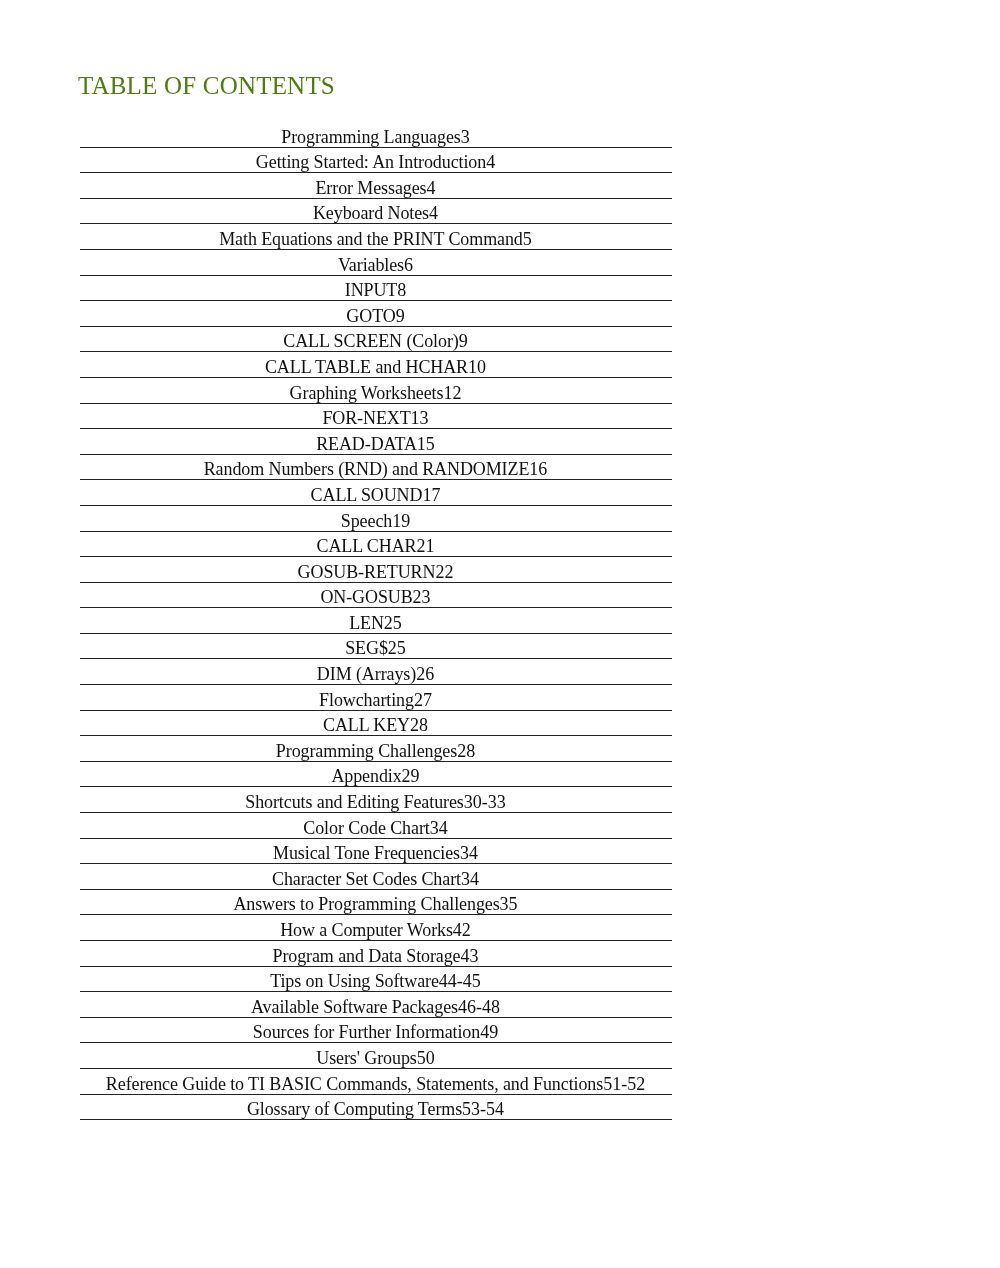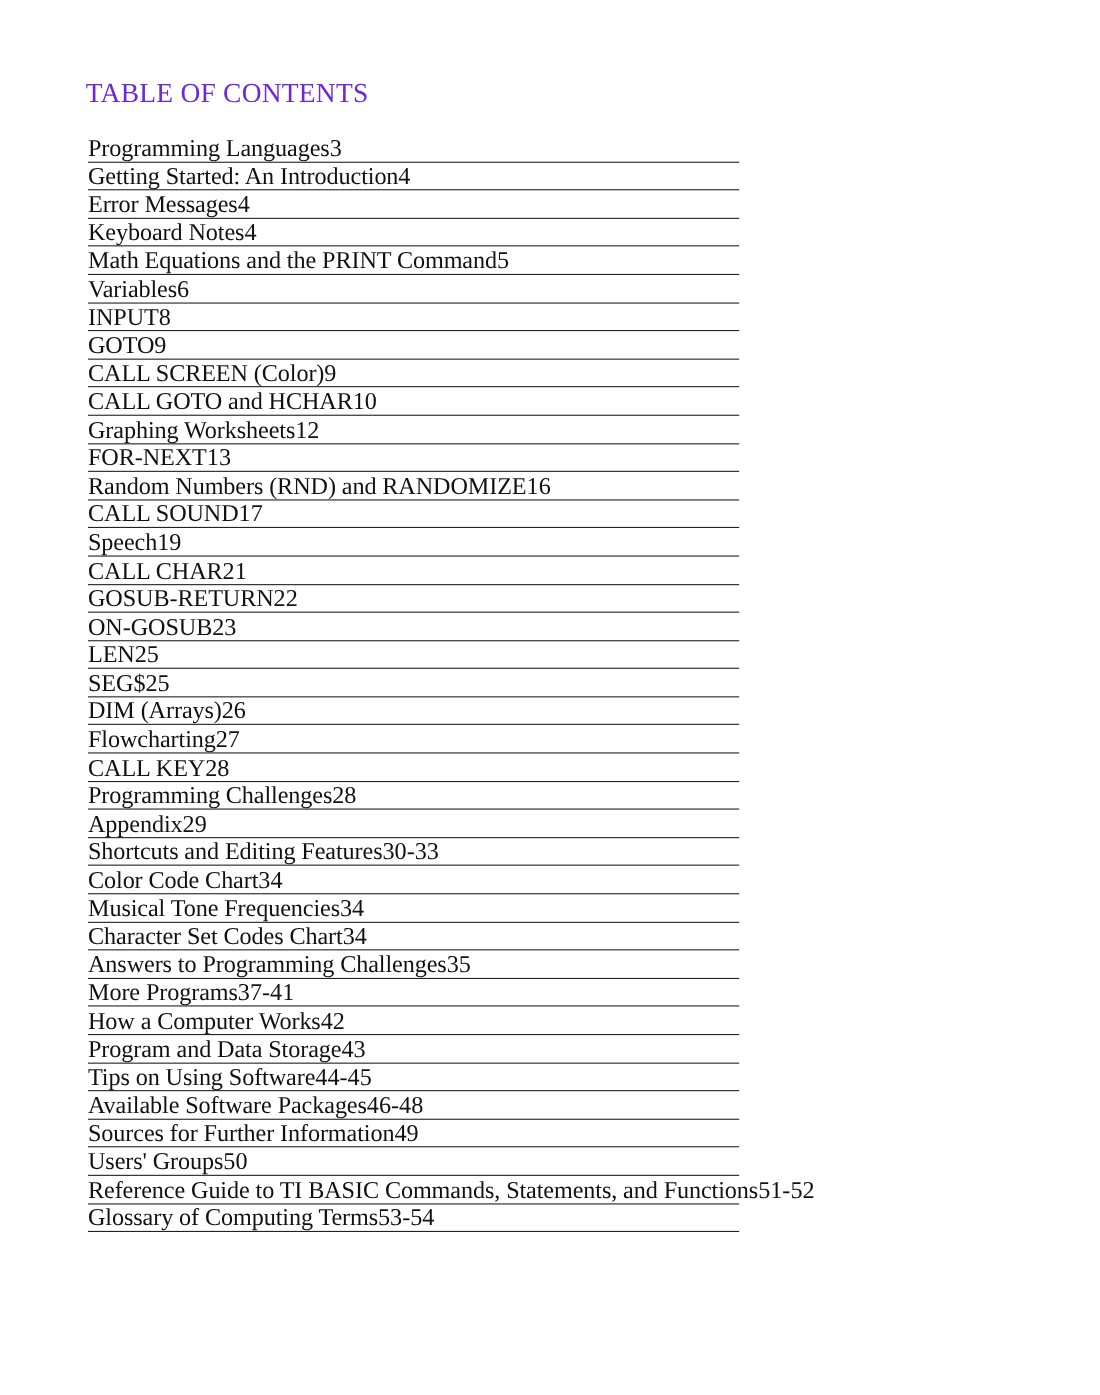--- a/index.html
+++ b/index.html
@@ -1,22 +1,22 @@
 <!DOCTYPE html>
 <html><head>
   <meta charset="utf-8">
   <style>
     html, body { margin: 0; padding: 0; background: #ffffff; }
     body { width: 1000px; height: 1268px; position: relative; overflow: hidden;
            font-family: "Liberation Serif", "DejaVu Serif", serif; color: #111; }
     .title { position: absolute; left: 78px; top: 72px; font-size: 25px; font-weight: normal;
-             letter-spacing: 0.2px; margin: 0; color: #6d28d9; }
+             letter-spacing: 0.2px; margin: 0; color: #4d7c0f; }
     .toc { position: absolute; left: 80px; top: 122px; width: 592px; margin: 0; padding: 0; list-style: none; }
-    .toc-row { display: flex; justify-content: flex-start; align-items: flex-end;
-               height: 23.6px; border-bottom: 1.2px solid #222; font-size: 22px; line-height: 1;
+    .toc-row { display: flex; justify-content: center; align-items: flex-end;
+               height: 23.6px; border-bottom: 1.2px solid #222; font-size: 18px; line-height: 1;
                padding: 0 1px 1px 0; box-sizing: content-box; }
     .toc-label { white-space: nowrap; letter-spacing: -0.1px; }
     .toc-page { white-space: nowrap; text-align: right; }
   </style>
 </head>
 <body>
 
 <h1 class="title">TABLE OF CONTENTS</h1>
 
 <ul class="toc" id="toc">
@@ -50,30 +50,34 @@
     </li>
     <li class="toc-row">
       <span class="toc-label">GOTO</span>
       <span class="toc-page">9</span>
     </li>
     <li class="toc-row">
       <span class="toc-label">CALL SCREEN (Color)</span>
       <span class="toc-page">9</span>
     </li>
     <li class="toc-row">
-      <span class="toc-label">CALL GOTO and HCHAR</span>
+      <span class="toc-label">CALL TABLE and HCHAR</span>
       <span class="toc-page">10</span>
     </li>
     <li class="toc-row">
       <span class="toc-label">Graphing Worksheets</span>
       <span class="toc-page">12</span>
     </li>
     <li class="toc-row">
       <span class="toc-label">FOR-NEXT</span>
       <span class="toc-page">13</span>
+    </li>
+    <li class="toc-row">
+      <span class="toc-label">READ-DATA</span>
+      <span class="toc-page">15</span>
     </li>
     <li class="toc-row">
       <span class="toc-label">Random Numbers (RND) and RANDOMIZE</span>
       <span class="toc-page">16</span>
     </li>
     <li class="toc-row">
       <span class="toc-label">CALL SOUND</span>
       <span class="toc-page">17</span>
     </li>
     <li class="toc-row">
@@ -134,24 +138,20 @@
     </li>
     <li class="toc-row">
       <span class="toc-label">Character Set Codes Chart</span>
       <span class="toc-page">34</span>
     </li>
     <li class="toc-row">
       <span class="toc-label">Answers to Programming Challenges</span>
       <span class="toc-page">35</span>
     </li>
     <li class="toc-row">
-      <span class="toc-label">More Programs</span>
-      <span class="toc-page">37-41</span>
-    </li>
-    <li class="toc-row">
       <span class="toc-label">How a Computer Works</span>
       <span class="toc-page">42</span>
     </li>
     <li class="toc-row">
       <span class="toc-label">Program and Data Storage</span>
       <span class="toc-page">43</span>
     </li>
     <li class="toc-row">
       <span class="toc-label">Tips on Using Software</span>
       <span class="toc-page">44-45</span>

